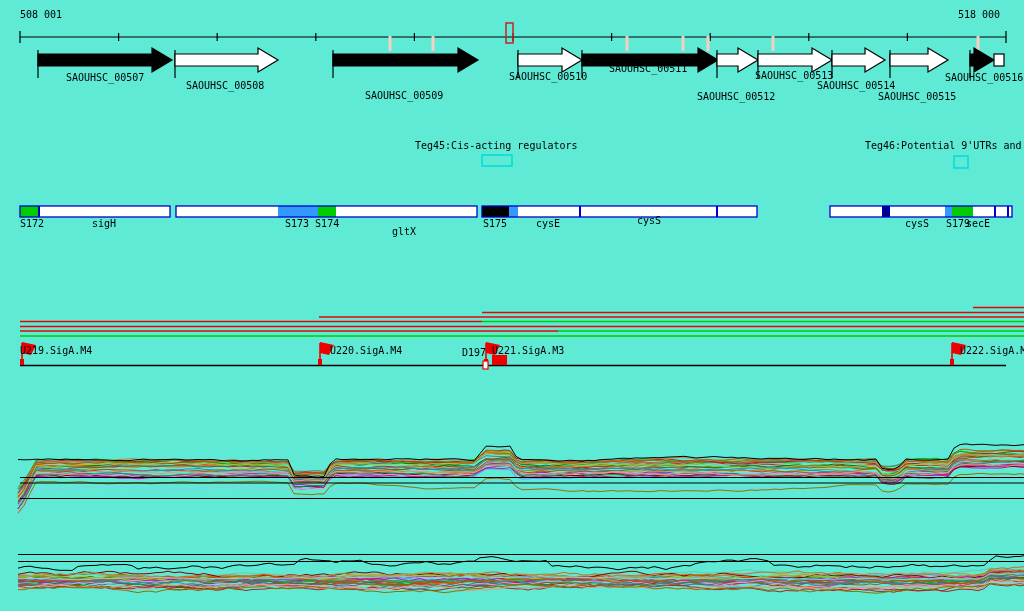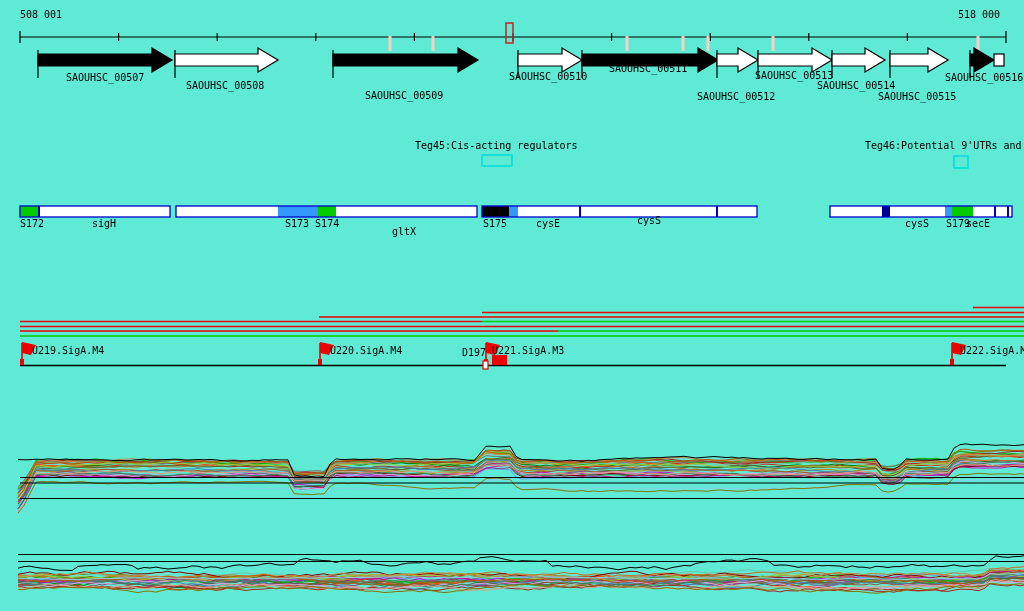--- a/index.html
+++ b/index.html
@@ -200,18 +200,18 @@
   <div class="lbl" style="left:92px;top:219px">sigH</div>
   <div class="lbl" style="left:285px;top:219px">S173 S174</div>
   <div class="lbl" style="left:392px;top:227px">gltX</div>
   <div class="lbl" style="left:483px;top:219px">S175</div>
   <div class="lbl" style="left:536px;top:219px">cysE</div>
   <div class="lbl" style="left:637px;top:216px">cysS</div>
   <div class="lbl" style="left:905px;top:219px">cysS</div>
   <div class="lbl" style="left:946px;top:219px">S179</div>
   <div class="lbl" style="left:966px;top:219px">secE</div>
 
-  <div class="lbl" style="left:32px;top:346px">U219.SigA.M4</div>
+  <div class="lbl" style="left:20px;top:346px">U219.SigA.M4</div>
   <div class="lbl" style="left:330px;top:346px">U220.SigA.M4</div>
   <div class="lbl" style="left:492px;top:346px">U221.SigA.M3</div>
   <div class="lbl" style="left:960px;top:346px">U222.SigA.M</div>
   <div class="lbl" style="left:462px;top:348px">D197</div>
 </div>
 
 </body></html>

